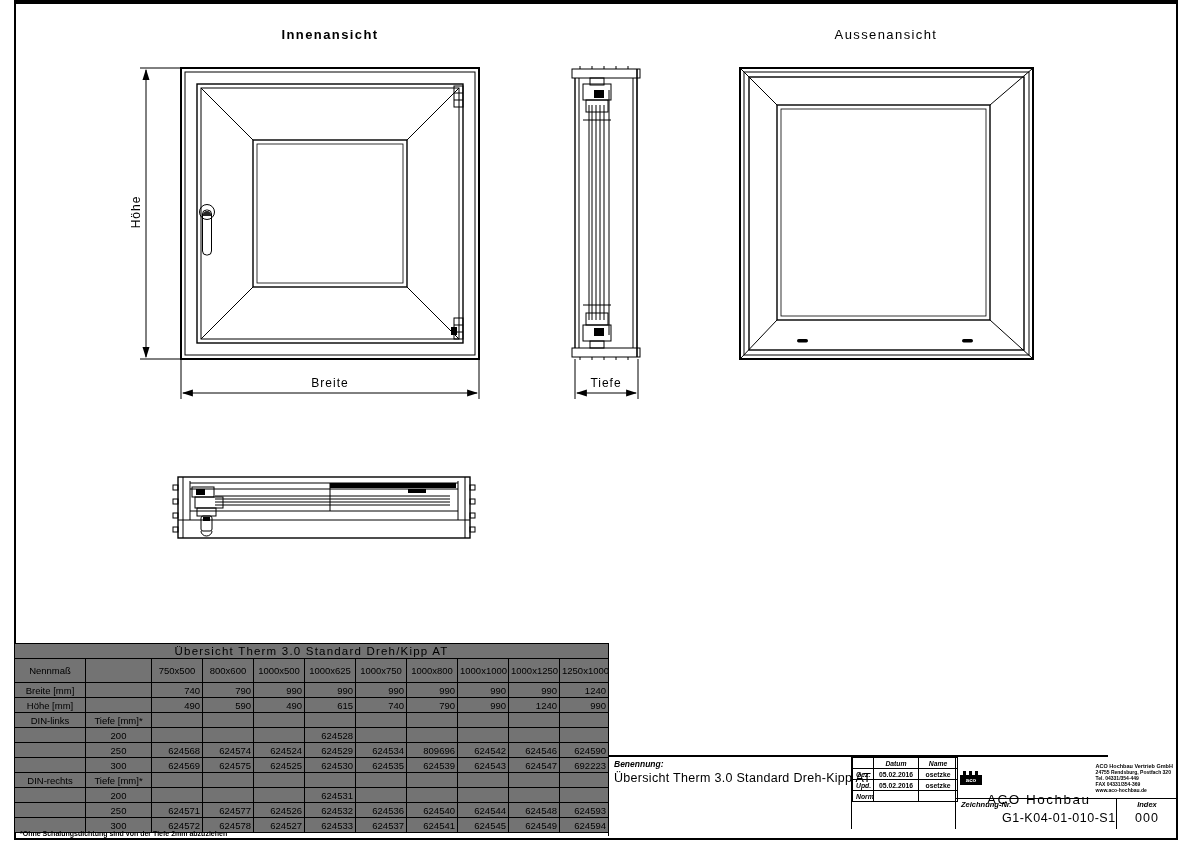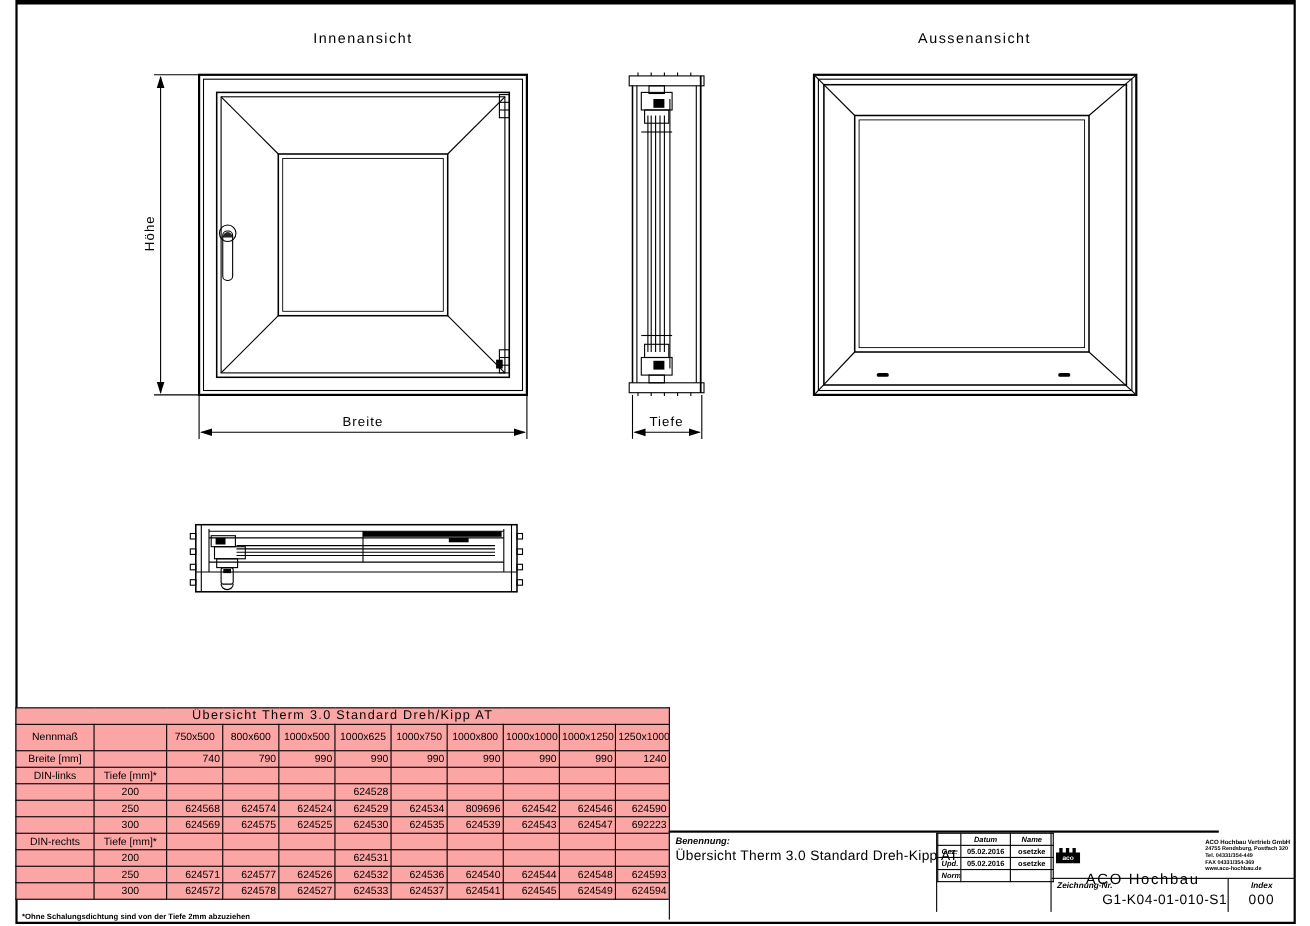--- a/index.html
+++ b/index.html
@@ -4,21 +4,21 @@
 <style>
   html,body{margin:0;padding:0;background:#fff;}
   body{width:1191px;height:842px;position:relative;font-family:"Liberation Sans",sans-serif;color:#000;-webkit-font-smoothing:antialiased;}
   .sheet{position:absolute;left:14px;top:0;width:1160px;height:834px;border:2px solid #000;border-top-width:4px;background:#fff;}
   svg.artwork{position:absolute;left:0;top:0;width:1191px;height:842px;pointer-events:none;}
   .view-title{position:absolute;font-size:13px;letter-spacing:1.4px;text-align:center;white-space:nowrap;}
   .dim-label{position:absolute;font-size:12px;letter-spacing:1px;text-align:center;white-space:nowrap;}
   .rot{transform:rotate(-90deg);transform-origin:center;}
 
   
-  table.size-table{position:absolute;left:14px;top:643px;width:594px;border-collapse:collapse;table-layout:fixed;background:#fca5a5;}
+  table.size-table{position:absolute;left:14px;top:643px;width:594px;border-collapse:collapse;table-layout:fixed;background:#737373;}
   table.size-table td{border:1px solid #000;font-size:9.5px;padding:0 2px;overflow:hidden;white-space:nowrap;}
   tr.t-title td{height:14px;text-align:center;font-size:11.5px;letter-spacing:1.2px;}
   tr.t-head td{height:23px;text-align:center;vertical-align:middle;}
   #table-body tr td{height:14px;}
   #table-body .c-label{text-align:center;}
   #table-body .c-sub{text-align:center;}
   #table-body .c-sub.num{text-align:center;}
   #table-body .c-val{text-align:right;}
   .footnote{position:absolute;left:20px;top:830px;font-size:7px;font-weight:600;white-space:nowrap;}
 
@@ -201,21 +201,21 @@
       <rect x="195" y="497" width="28" height="11"></rect>
       <rect x="196" y="489" width="9" height="6" fill="#000" stroke="none"></rect>
       <rect x="197" y="508" width="19" height="8"></rect>
       <rect x="201" y="516" width="11" height="15" rx="2"></rect>
       <path d="M201,531 a5.5,5 0 0 0 11,0"></path>
       <rect x="203" y="517" width="7" height="4" fill="#000" stroke="none"></rect>
     </g>
   </g>
 </svg>
 
-<div class="view-title" style="left:230px;top:27px;width:200px;">Innenansicht</div>
+<div class="view-title" style="left:230px;top:27px;width:200px;font-weight:bold;">Innenansicht</div>
 <div class="view-title" style="left:786px;top:27px;width:200px;">Aussenansicht</div>
 <div class="dim-label rot" style="left:96px;top:205px;width:80px;">Höhe</div>
 <div class="dim-label" style="left:280px;top:376px;width:100px;">Breite</div>
 <div class="dim-label" style="left:576px;top:376px;width:60px;">Tiefe</div>
 
 <table class="size-table">
   <colgroup>
     <col style="width:71px">
       <col style="width:66px">
     <col style="width:51px">
@@ -252,20 +252,33 @@
         <td class="c-sub"></td>
         <td class="c-val">740</td>
         <td class="c-val">790</td>
         <td class="c-val">990</td>
         <td class="c-val">990</td>
         <td class="c-val">990</td>
         <td class="c-val">990</td>
         <td class="c-val">990</td>
         <td class="c-val">990</td>
         <td class="c-val">1240</td>
+      </tr>
+      <tr>
+        <td class="c-label">Höhe [mm]</td>
+        <td class="c-sub"></td>
+        <td class="c-val">490</td>
+        <td class="c-val">590</td>
+        <td class="c-val">490</td>
+        <td class="c-val">615</td>
+        <td class="c-val">740</td>
+        <td class="c-val">790</td>
+        <td class="c-val">990</td>
+        <td class="c-val">1240</td>
+        <td class="c-val">990</td>
       </tr>
       <tr>
         <td class="c-label">DIN-links</td>
         <td class="c-sub">Tiefe [mm]*</td>
         <td class="c-val"></td>
         <td class="c-val"></td>
         <td class="c-val"></td>
         <td class="c-val"></td>
         <td class="c-val"></td>
         <td class="c-val"></td>

